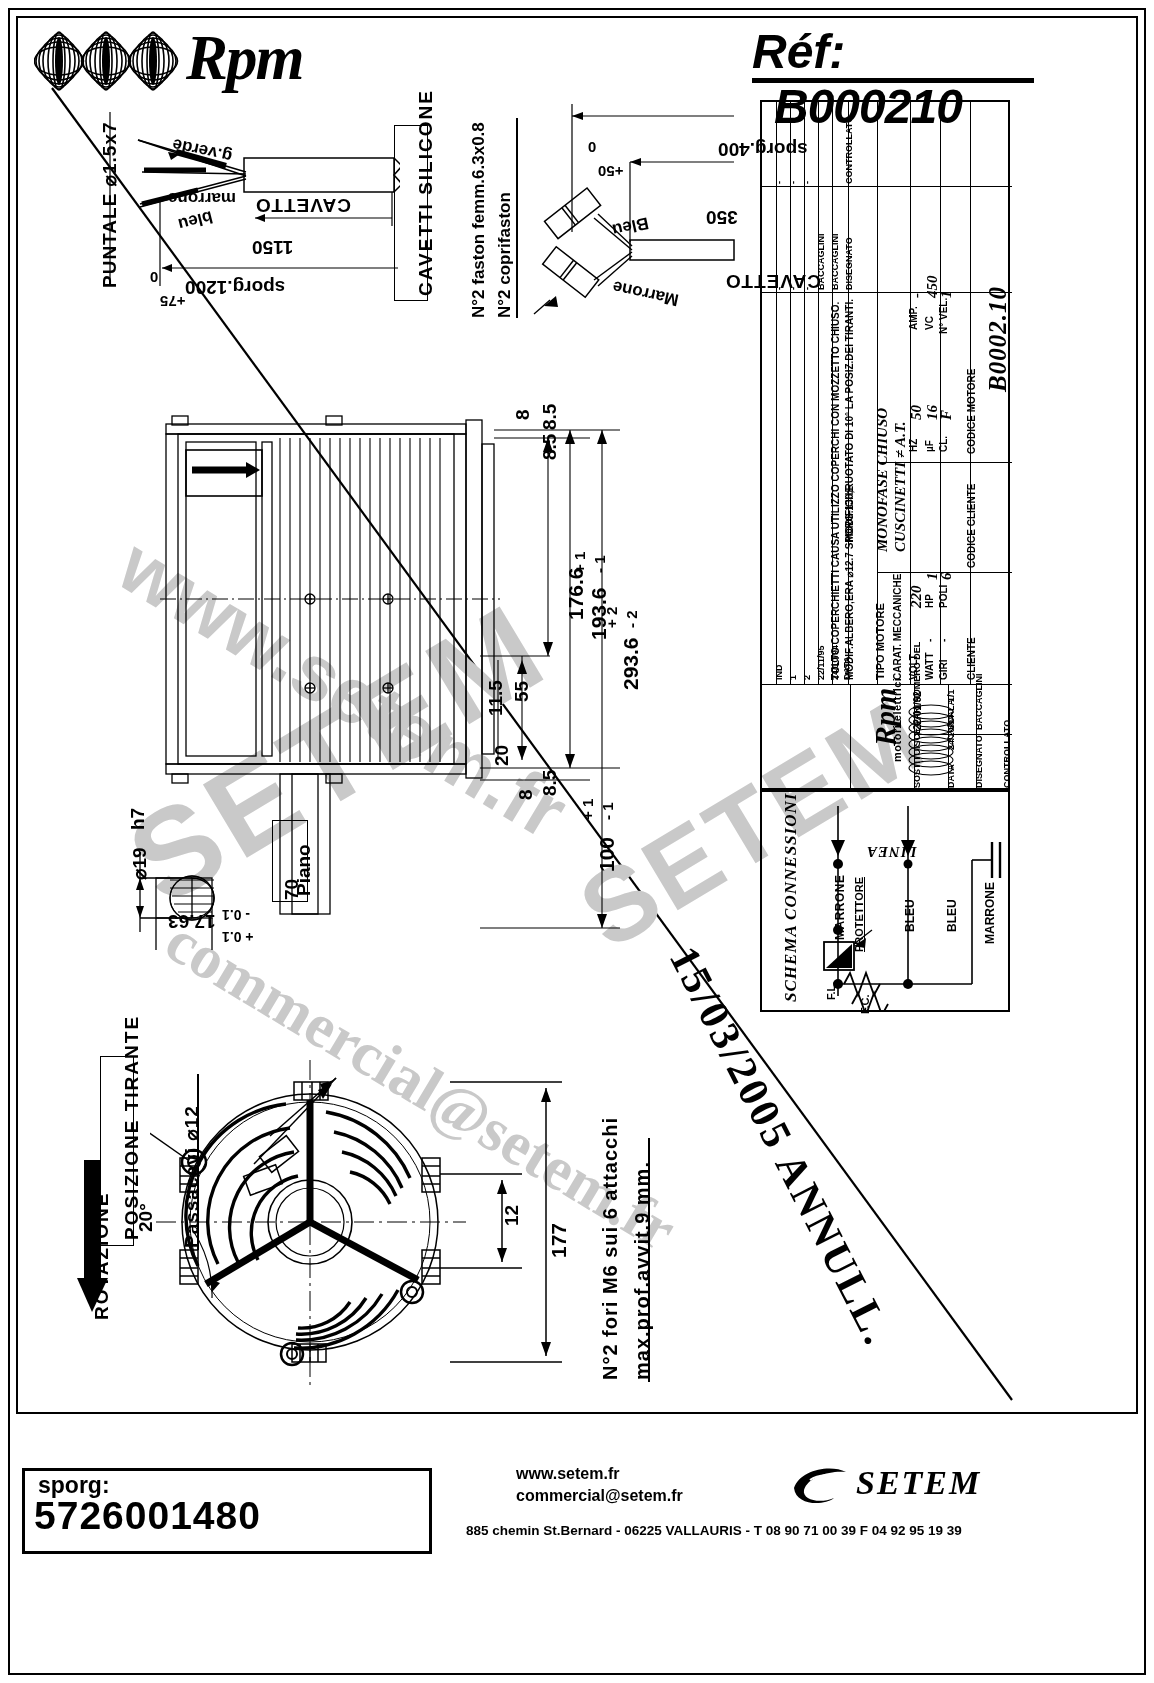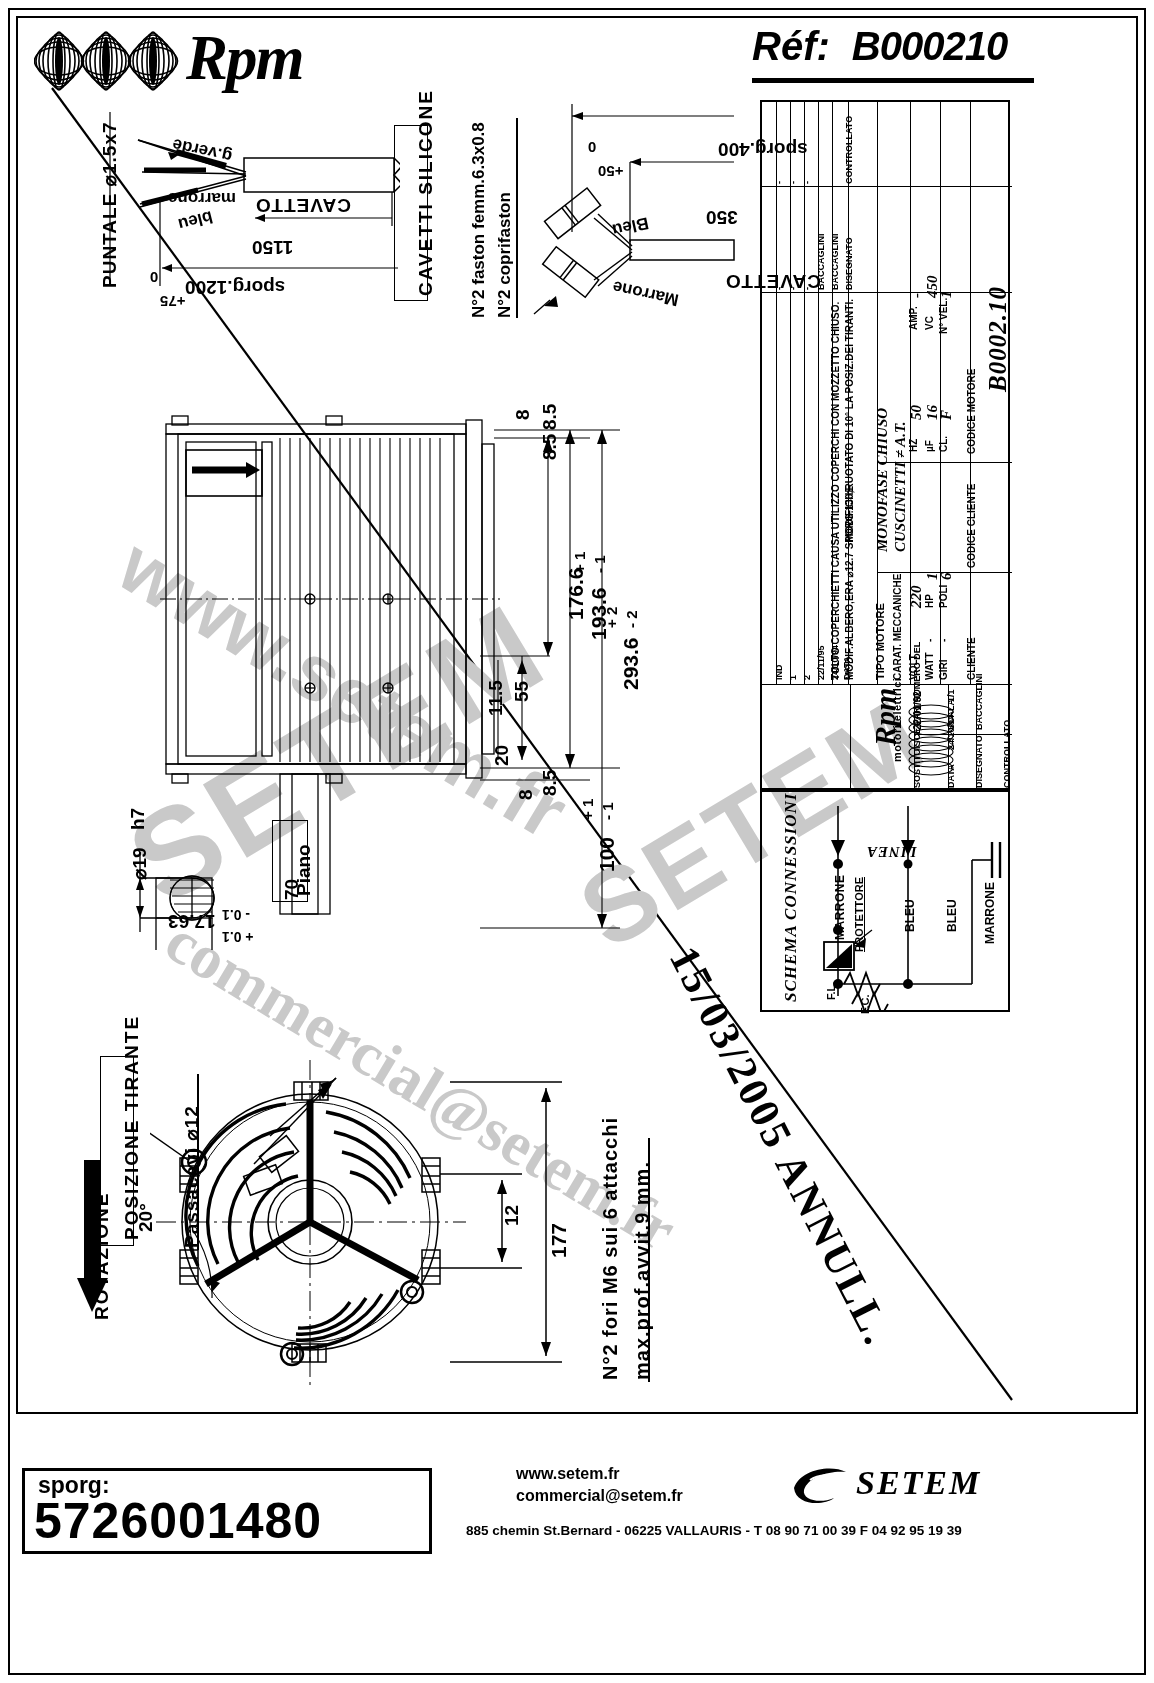--- a/index.html
+++ b/index.html
@@ -18,21 +18,21 @@
   
   #outer-frame{left:8px;top:8px;width:1138px;height:1667px;border:2px solid #000;}
   #drawing-frame{left:16px;top:16px;width:1122px;height:1398px;border:2px solid #000;}
 
   
   #logo-wrap{left:34px;top:26px;width:320px;height:70px;}
   #logo-coils{position:absolute;left:0;top:4px;}
   #logo-word{position:absolute;left:152px;top:-4px;font-family:"Liberation Serif",serif;
              font-style:italic;font-weight:bold;font-size:63px;letter-spacing:-2px;}
   #ref-block{left:752px;top:24px;width:290px;}
-  #ref-label,#ref-value{display:inline-block;font-style:italic;font-weight:bold;font-size:40px;}
+  #ref-label,#ref-value{display:inline-block;font-style:italic;font-weight:bold;font-size:48px;}
   #ref-value{margin-left:22px;letter-spacing:-1px;}
   #ref-rule{left:752px;top:78px;width:282px;height:5px;}
 
   
   #cancel-line{left:0;top:0;width:1154px;height:1683px;pointer-events:none;}
   #cancel-text{left:700px;top:940px;font-family:"Liberation Serif",serif;font-size:42px;
                font-weight:bold;letter-spacing:3px;color:#000;
                transform-origin:0 0;transform:rotate(63deg);}
 
   
@@ -51,21 +51,21 @@
   .tbtxt{position:absolute;white-space:nowrap;font-size:8px;font-weight:bold;
          transform-origin:0 0;transform:rotate(-90deg);}
   .tbtxt.sz9{font-size:9px;}
   .tbtxt.sz10{font-size:10px;}
   .tbtxt.sz11{font-size:11px;}
   .tbtxt.big{font-size:15px;font-style:italic;font-weight:bold;font-family:"Liberation Serif",serif;}
 
   
   #code-box{left:22px;top:1468px;width:410px;height:86px;border:3px solid #000;}
   #code-label{left:38px;top:1474px;font-size:23px;font-weight:bold;}
-  #code-value{left:34px;top:1496px;font-size:50px;font-weight:bold;letter-spacing:1px;}
+  #code-value{left:34px;top:1496px;font-size:39px;font-weight:bold;letter-spacing:1px;}
   #ft-web{left:516px;top:1466px;font-size:16px;font-weight:bold;}
   #ft-mail{left:516px;top:1488px;font-size:16px;font-weight:bold;}
   #ft-addr{left:466px;top:1524px;font-size:13.5px;font-weight:bold;}
   #setem-logo{left:790px;top:1462px;width:250px;height:46px;}
   #setem-logo-text{position:absolute;left:66px;top:2px;font-size:34px;font-weight:bold;
                    font-style:italic;letter-spacing:2px;font-family:"Liberation Serif",serif;}
 </style>
 </head>
 <body>
 

